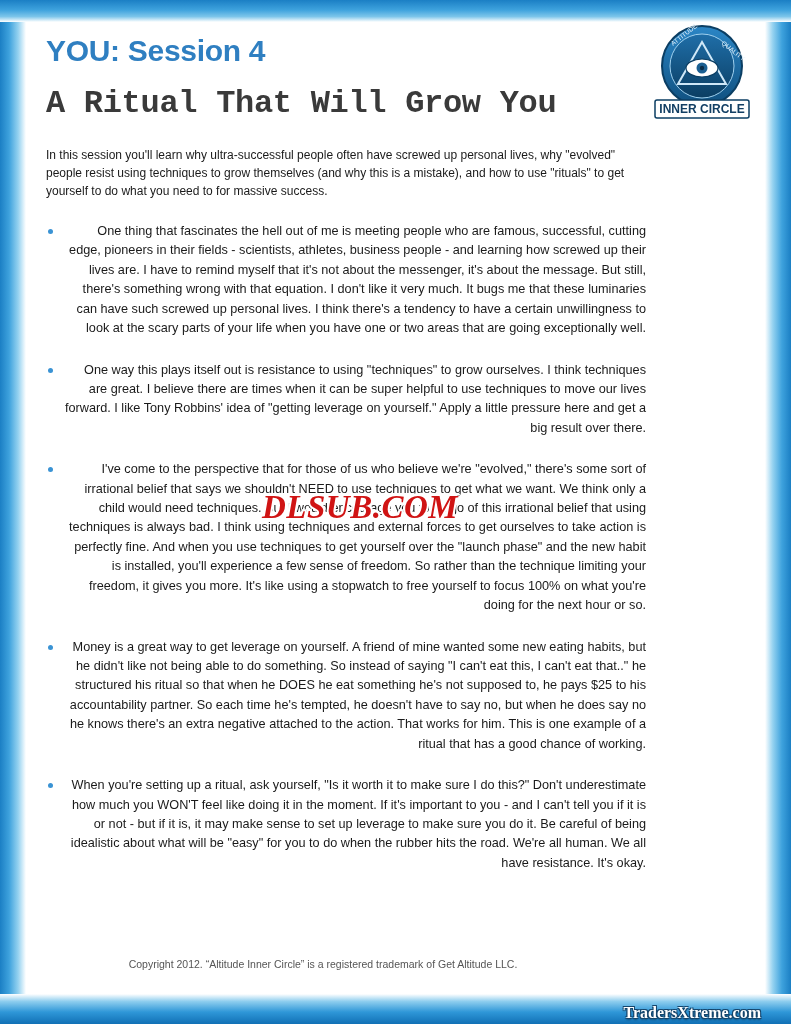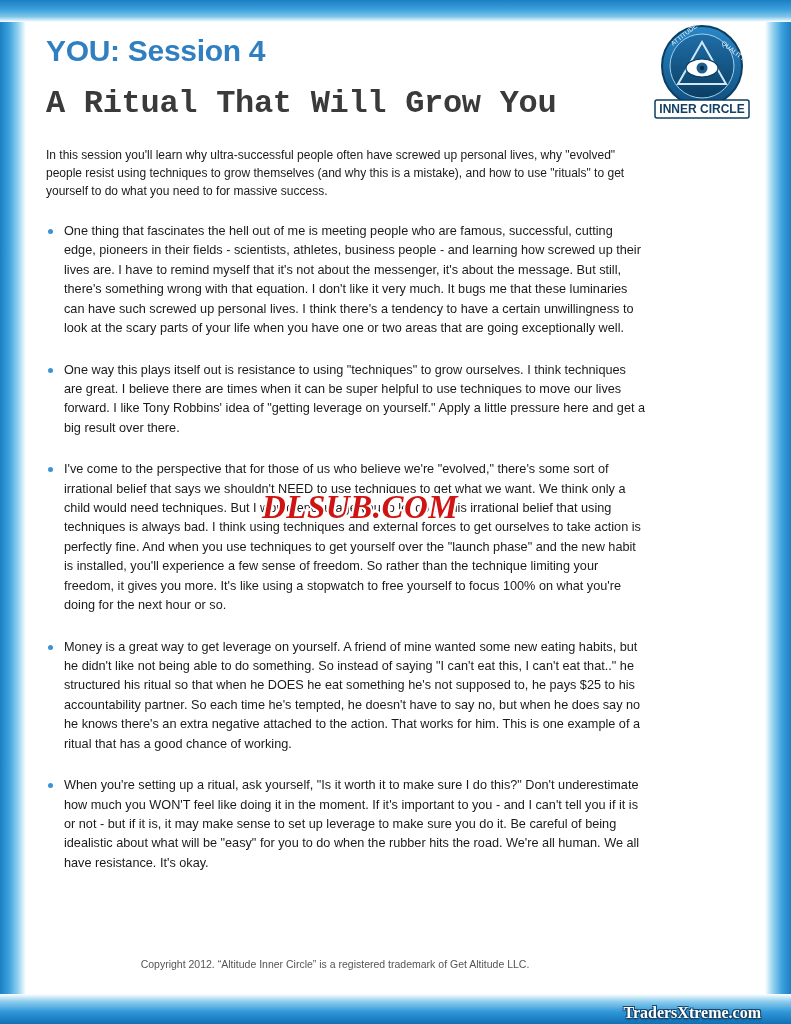--- a/index.html
+++ b/index.html
@@ -84,20 +84,21 @@
     font-size: 12px;
     line-height: 1.52;
     color: #1a1a1a;
   }
 
   .bullets {
     position: absolute;
     left: 46px;
     top: 222px;
     width: 600px;
+    text-align: right;
   }
   .bullet {
     position: relative;
     padding-left: 18px;
     margin-bottom: 22px;
     font-size: 12.7px;
     line-height: 1.53;
     color: #1a1a1a;
   }
   .bullet::before {
@@ -106,21 +107,21 @@
     left: 2px;
     top: 7px;
     width: 5px;
     height: 5px;
     border-radius: 50%;
     background: #3a93d4;
   }
 
   .copyright {
     position: absolute;
-    left: 16px;
+    left: 4px;
     top: 958px;
     width: 638px;
     text-align: center;
     font-size: 10.5px;
     color: #555555;
   }
 
   
   .logo {
     position: absolute;

